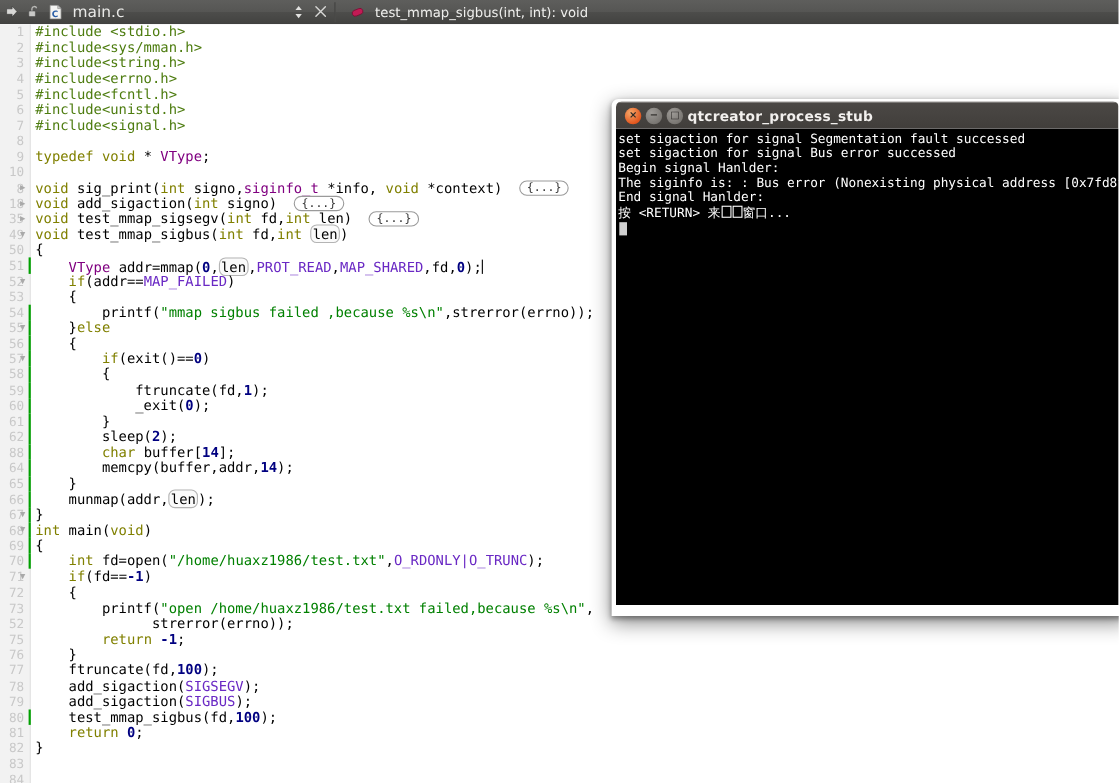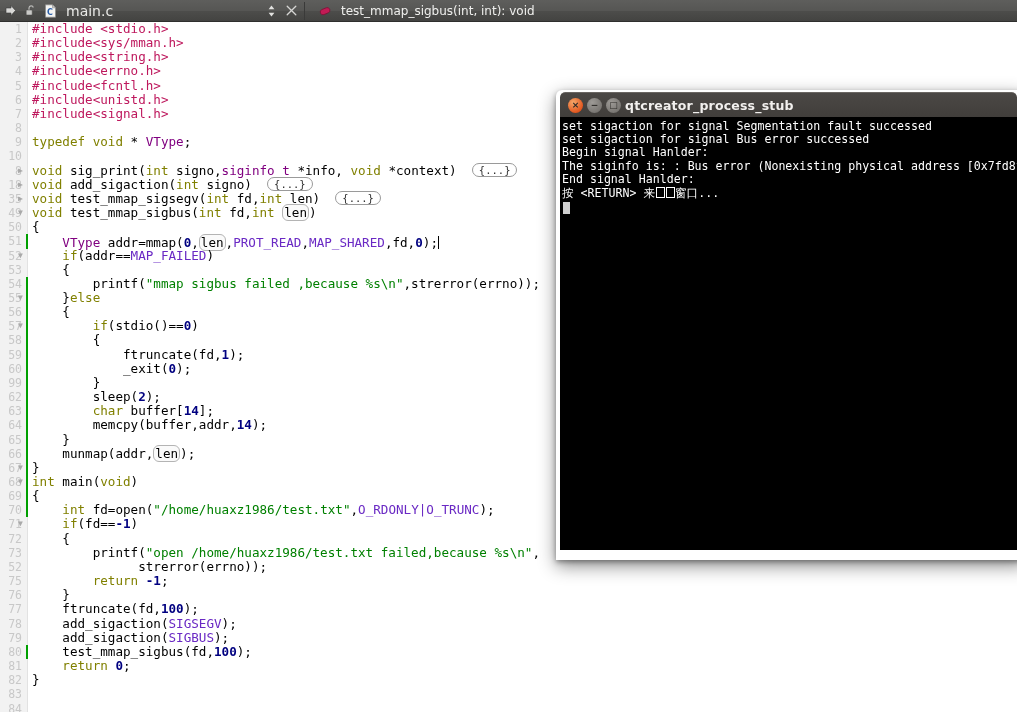--- a/index.html
+++ b/index.html
@@ -59,21 +59,21 @@
   }
   .fold {
     position: absolute; left: 15px; top: 1px; width: 11px; height: 12px;
     color: #a9a9a9; font-size: 8px; line-height: 12px; text-align: center;
   }
   .chg { position: absolute; left: 26px; top: 0; width: 2px; height: 14.17px; background: #00a000; }
   .txt { position: absolute; left: 32px; top: 0; }
 
   
   .k   { color: #808000; }            
-  .pre { color: #be185d; margin-top: 48px; }            
+  .pre { color: #4d7c0f; margin-top: 48px; }            
   .str { color: #008000; }            
   .num { color: #000080; font-weight: bold; }
   .typ { color: #800080; margin-top: 6px; }            
   .mac { color: #6a29c4; }
   .p   { color: #000000; }
   .loc { color: #000000; border: 1px solid #b4b4b4; border-radius: 6px; padding: 0 1px; background: #fafafa; }
 
   .folded {
     display: inline-block; border: 1px solid #9a9a9a; border-radius: 7px;
     padding: 0 6px; font-size: 10.5px; line-height: 12px; color: #333;
@@ -194,27 +194,27 @@
         <div class="line"><span class="lnum">18</span><span class="fold">▶</span><span class="txt"><span class="k">void</span><span class="p"> add_sigaction(</span><span class="k">int</span><span class="p"> signo)  </span><span class="folded">{...}</span></span></div>
         <div class="line"><span class="lnum">35</span><span class="fold">▶</span><span class="txt"><span class="k">void</span><span class="p"> test_mmap_sigsegv(</span><span class="k">int</span><span class="p"> fd,</span><span class="k">int</span><span class="p"> len)  </span><span class="folded">{...}</span></span></div>
         <div class="line"><span class="lnum">49</span><span class="fold">▼</span><span class="txt"><span class="k">void</span><span class="p"> test_mmap_sigbus(</span><span class="k">int</span><span class="p"> fd,</span><span class="k">int</span><span class="p"> </span><span class="loc">len</span><span class="p">)</span></span></div>
         <div class="line"><span class="lnum">50</span><span class="txt"><span class="p">{</span></span></div>
         <div class="line"><span class="lnum">51</span><span class="chg"></span><span class="txt"><span class="p">    </span><span class="typ">VType</span><span class="p"> addr=mmap(</span><span class="num">0</span><span class="p">,</span><span class="loc">len</span><span class="p">,</span><span class="mac">PROT_READ</span><span class="p">,</span><span class="mac">MAP_SHARED</span><span class="p">,fd,</span><span class="num">0</span><span class="p">);</span><span class="caret"></span></span></div>
         <div class="line"><span class="lnum">52</span><span class="fold">▼</span><span class="txt"><span class="p">    </span><span class="k">if</span><span class="p">(addr==</span><span class="mac">MAP_FAILED</span><span class="p">)</span></span></div>
         <div class="line"><span class="lnum">53</span><span class="txt"><span class="p">    {</span></span></div>
         <div class="line"><span class="lnum">54</span><span class="chg"></span><span class="txt"><span class="p">        printf(</span><span class="str">"mmap sigbus failed ,because %s\n"</span><span class="p">,strerror(errno));</span></span></div>
         <div class="line"><span class="lnum">55</span><span class="fold">▼</span><span class="chg"></span><span class="txt"><span class="p">    }</span><span class="k">else</span></span></div>
         <div class="line"><span class="lnum">56</span><span class="chg"></span><span class="txt"><span class="p">    {</span></span></div>
-        <div class="line"><span class="lnum">57</span><span class="fold">▼</span><span class="chg"></span><span class="txt"><span class="p">        </span><span class="k">if</span><span class="p">(stdio()==</span><span class="num">0</span><span class="p">)</span></span></div>
+        <div class="line"><span class="lnum">57</span><span class="fold">▼</span><span class="chg"></span><span class="txt"><span class="p">        </span><span class="k">if</span><span class="p">(exit()==</span><span class="num">0</span><span class="p">)</span></span></div>
         <div class="line"><span class="lnum">58</span><span class="chg"></span><span class="txt"><span class="p">        {</span></span></div>
         <div class="line"><span class="lnum">59</span><span class="chg"></span><span class="txt"><span class="p">            ftruncate(fd,</span><span class="num">1</span><span class="p">);</span></span></div>
         <div class="line"><span class="lnum">60</span><span class="chg"></span><span class="txt"><span class="p">            _exit(</span><span class="num">0</span><span class="p">);</span></span></div>
-        <div class="line"><span class="lnum">99</span><span class="chg"></span><span class="txt"><span class="p">        }</span></span></div>
+        <div class="line"><span class="lnum">61</span><span class="chg"></span><span class="txt"><span class="p">        }</span></span></div>
         <div class="line"><span class="lnum">62</span><span class="chg"></span><span class="txt"><span class="p">        sleep(</span><span class="num">2</span><span class="p">);</span></span></div>
-        <div class="line"><span class="lnum">63</span><span class="chg"></span><span class="txt"><span class="p">        </span><span class="k">char</span><span class="p"> buffer[</span><span class="num">14</span><span class="p">];</span></span></div>
+        <div class="line"><span class="lnum">88</span><span class="chg"></span><span class="txt"><span class="p">        </span><span class="k">char</span><span class="p"> buffer[</span><span class="num">14</span><span class="p">];</span></span></div>
         <div class="line"><span class="lnum">64</span><span class="chg"></span><span class="txt"><span class="p">        memcpy(buffer,addr,</span><span class="num">14</span><span class="p">);</span></span></div>
         <div class="line"><span class="lnum">65</span><span class="chg"></span><span class="txt"><span class="p">    }</span></span></div>
         <div class="line"><span class="lnum">66</span><span class="chg"></span><span class="txt"><span class="p">    munmap(addr,</span><span class="loc">len</span><span class="p">);</span></span></div>
         <div class="line"><span class="lnum">67</span><span class="fold">▼</span><span class="chg"></span><span class="txt"><span class="p">}</span></span></div>
         <div class="line"><span class="lnum">68</span><span class="fold">▼</span><span class="chg"></span><span class="txt"><span class="k">int</span><span class="p"> main(</span><span class="k">void</span><span class="p">)</span></span></div>
         <div class="line"><span class="lnum">69</span><span class="chg"></span><span class="txt"><span class="p">{</span></span></div>
         <div class="line"><span class="lnum">70</span><span class="chg"></span><span class="txt"><span class="p">    </span><span class="k">int</span><span class="p"> fd=open(</span><span class="str">"/home/huaxz1986/test.txt"</span><span class="p">,</span><span class="mac">O_RDONLY|O_TRUNC</span><span class="p">);</span></span></div>
         <div class="line"><span class="lnum">71</span><span class="fold">▼</span><span class="txt"><span class="p">    </span><span class="k">if</span><span class="p">(fd==</span><span class="num">-1</span><span class="p">)</span></span></div>
         <div class="line"><span class="lnum">72</span><span class="txt"><span class="p">    {</span></span></div>
         <div class="line"><span class="lnum">73</span><span class="txt"><span class="p">        printf(</span><span class="str">"open /home/huaxz1986/test.txt failed,because %s\n"</span><span class="p">,</span></span></div>

